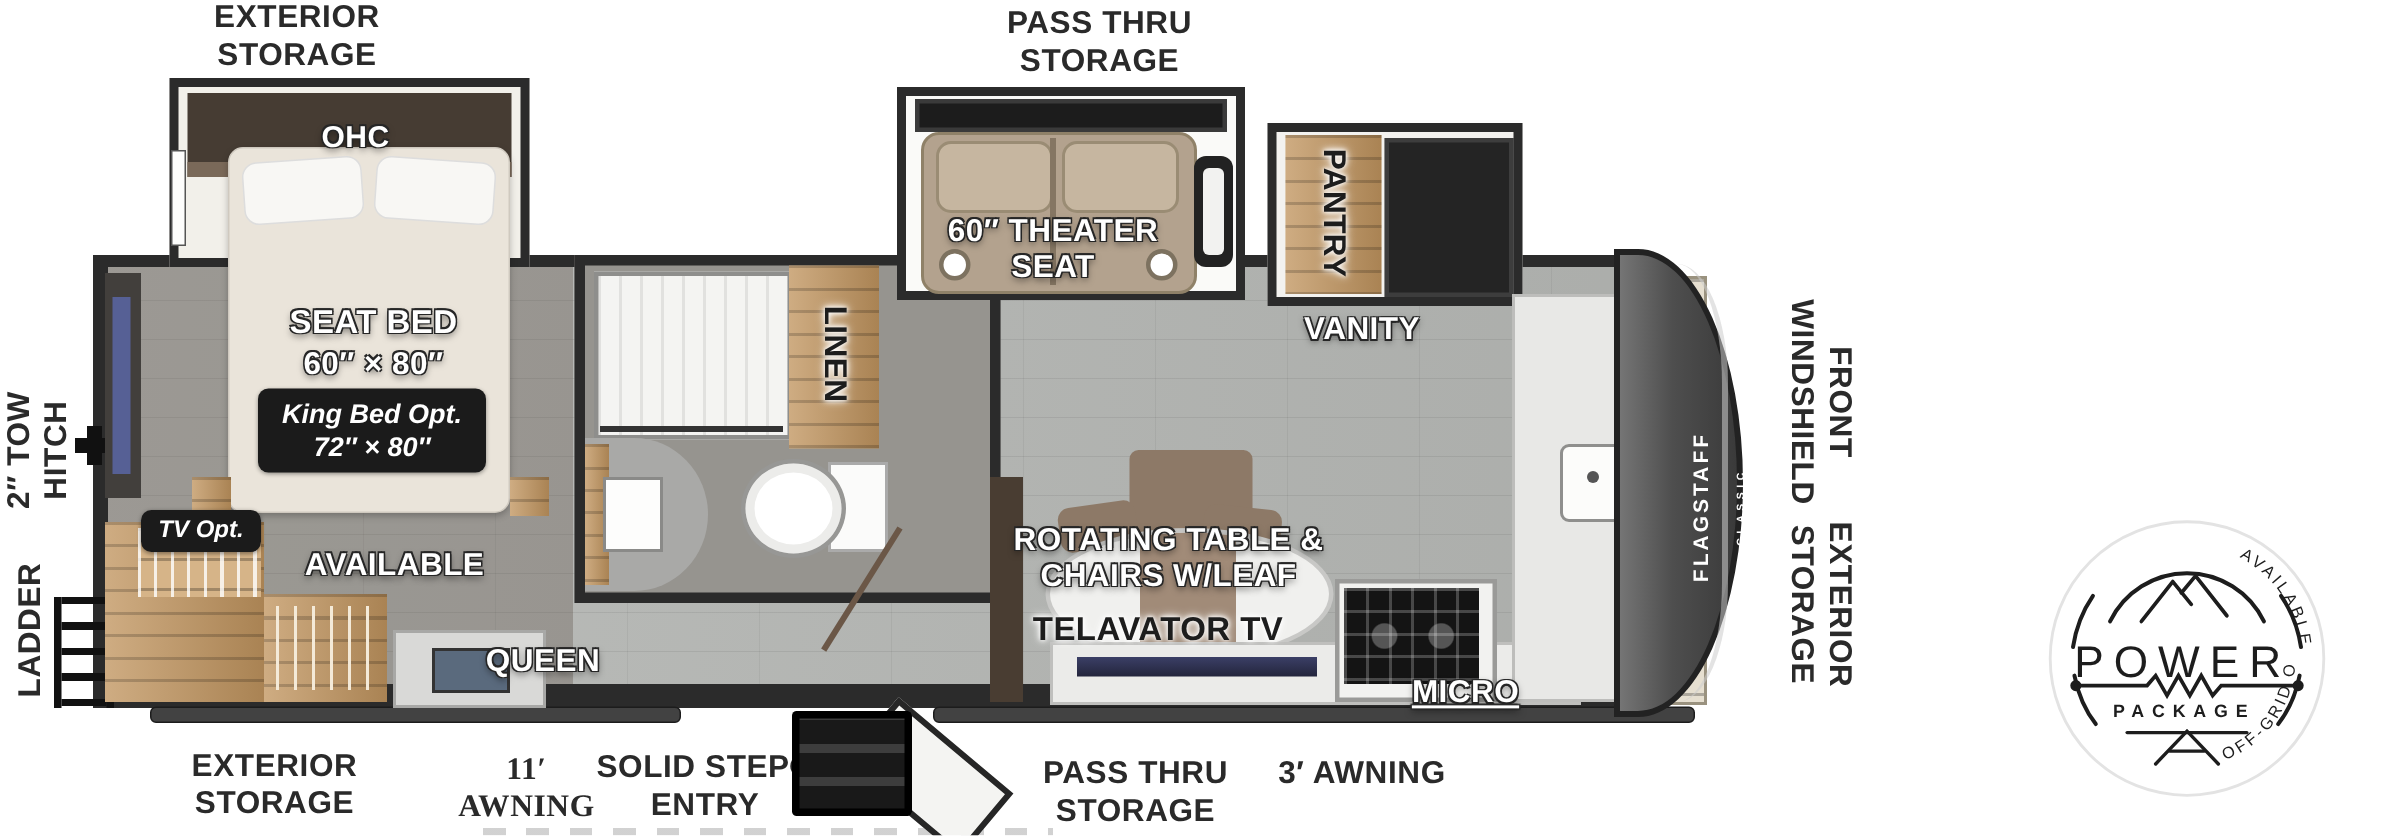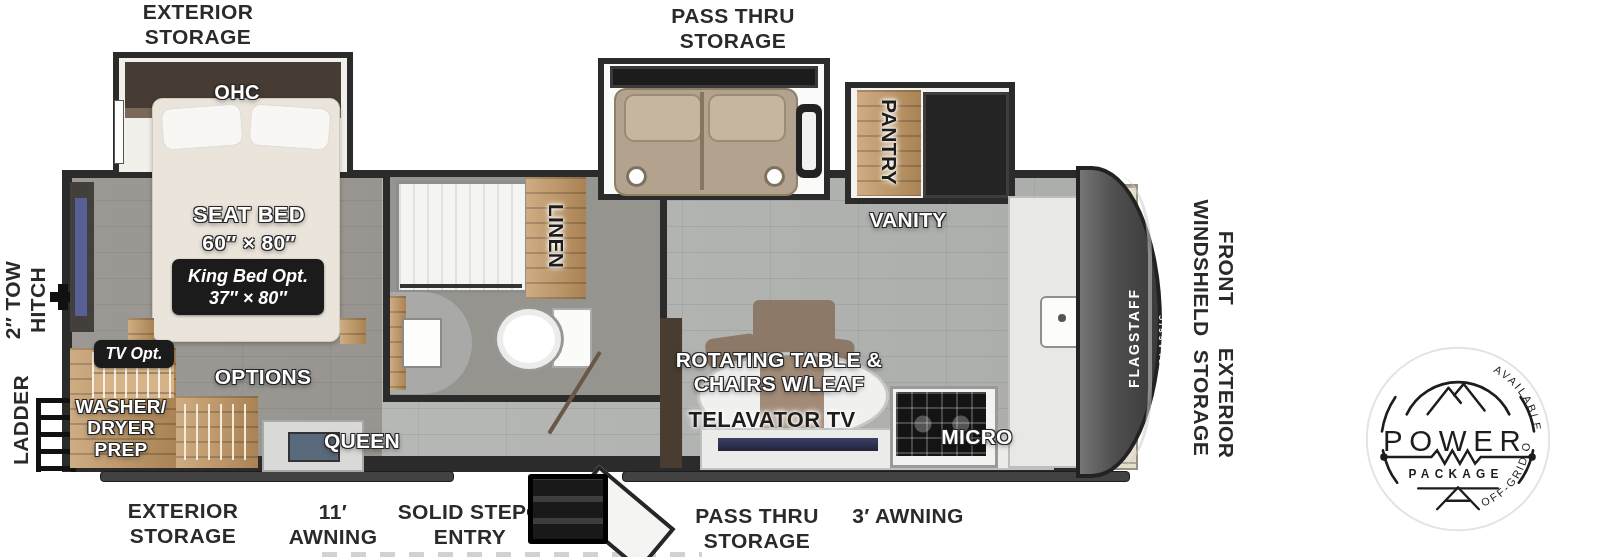--- a/index.html
+++ b/index.html
@@ -42,21 +42,21 @@
 
 <div class="stage">
 
   <div class="lbl-out" style="left:198px;top:0px;">EXTERIOR
 STORAGE</div>
   <div class="lbl-out" style="left:733px;top:4px;">PASS THRU
 STORAGE</div>
 
   <div class="lbl-out" style="left:183px;top:499px;">EXTERIOR
 STORAGE</div>
-  <div class="lbl-out" style="left:333px;top:500px;">11′
+  <div class="lbl-out" style="left:351px;top:500px;font-family:Liberation Serif, serif;">11′
 AWNING</div>
   <div class="lbl-out" style="left:470px;top:500px;">SOLID STEP®
 ENTRY</div>
   <div class="lbl-out" style="left:757px;top:504px;">PASS THRU
 STORAGE</div>
   <div class="lbl-out" style="left:908px;top:504px;">3′ AWNING</div>
 
   <div class="lbl-out outrot-90" style="left:26px;top:300px;width:150px;">2″ TOW
 HITCH</div>
   <div class="lbl-out outrot-90" style="left:21px;top:420px;width:150px;">LADDER</div>
@@ -105,29 +105,26 @@
        background:repeating-linear-gradient(90deg,#f4ead8 0 2px,transparent 2px 12px);"></div>
 
   <div class="abs" style="left:262px;top:420px;width:98px;height:48px;background:#d9d9d7;border:2px solid #a8a8a6;"></div>
   <div class="abs" style="left:288px;top:432px;width:48px;height:26px;background:#5a6a7d;border:2px solid #333;"></div>
 
   <div class="lbl-in" style="left:237px;top:92px;font-size:20px;">OHC</div>
   <div class="lbl-dark" style="left:249px;top:215px;font-size:22px;color:#fff;text-shadow:-1px -1px 0 #262626,1px -1px 0 #262626,-1px 1px 0 #262626,1px 1px 0 #262626,0 2px 5px rgba(0,0,0,.55);">SEAT BED</div>
   <div class="lbl-in" style="left:249px;top:243px;">60″ × 80″</div>
   <div class="optbox" style="left:172px;top:259px;width:152px;height:56px;font-size:18px;">
     <span>King Bed Opt.</span>
-    <span>37″ × 80″</span>
+    <span>72″ × 80″</span>
   </div>
   <div class="optbox" style="left:94px;top:340px;width:80px;height:28px;font-size:16px;">
     <span>TV Opt.</span>
   </div>
-  <div class="lbl-in" style="left:263px;top:377px;">OPTIONS</div>
-  <div class="lbl-in" style="left:121px;top:428px;font-size:19px;">WASHER/
-DRYER
-PREP</div>
+  <div class="lbl-in" style="left:263px;top:377px;">AVAILABLE</div>
   <div class="lbl-in" style="left:362px;top:441px;">QUEEN</div>
 
   <div class="abs" style="left:383px;top:170px;width:284px;height:232px;background:#96948f;border:7px solid #2b2b2b;box-sizing:border-box;"></div>
   <div class="abs" style="left:396px;top:181px;width:126px;height:106px;background:#f4f4f2;border:3px solid #8e8e8c;
        background-image:repeating-linear-gradient(90deg,rgba(0,0,0,.08) 0 2px,transparent 2px 14px);"></div>
   <div class="abs" style="left:400px;top:284px;width:122px;height:4px;background:#333;"></div>
   <div class="abs wood" style="left:526px;top:177px;width:60px;height:122px;"></div>
   <div class="abs" style="left:390px;top:292px;width:82px;height:102px;background:#a9a9a7;border-radius:0 60% 60% 0 / 0 50% 50% 0;"></div>
   <div class="abs wood" style="left:390px;top:296px;width:16px;height:94px;"></div>
   <div class="abs" style="left:402px;top:318px;width:36px;height:46px;background:#fdfdfc;border:2px solid #8a8a88;"></div>
@@ -141,20 +138,22 @@
   <div class="abs" style="left:610px;top:66px;width:208px;height:22px;background:#1c1c1c;
        box-shadow:inset 0 0 0 3px #3a3a3a;"></div>
   <div class="abs" style="left:614px;top:88px;width:180px;height:104px;background:#b3a28e;border-radius:12px;border:2px solid #8f8168;"></div>
   <div class="abs" style="left:624px;top:94px;width:74px;height:44px;background:#c6b6a0;border:2px solid #9a8c74;border-radius:10px;"></div>
   <div class="abs" style="left:708px;top:94px;width:74px;height:44px;background:#c6b6a0;border:2px solid #9a8c74;border-radius:10px;"></div>
   <div class="abs" style="left:700px;top:92px;width:4px;height:98px;background:#857663;"></div>
   <div class="abs" style="left:626px;top:166px;width:15px;height:15px;background:#fff;border:3px solid #7d7260;border-radius:50%;"></div>
   <div class="abs" style="left:764px;top:166px;width:15px;height:15px;background:#fff;border:3px solid #7d7260;border-radius:50%;"></div>
   <div class="abs" style="left:796px;top:104px;width:26px;height:74px;background:#222;border-radius:8px;"></div>
   <div class="abs" style="left:802px;top:112px;width:14px;height:58px;background:#f2f2f0;border-radius:4px;"></div>
+  <div class="lbl-in" style="left:702px;top:166px;">60″ THEATER
+SEAT</div>
 
   <div class="slide" style="left:845px;top:82px;width:170px;height:122px;background:#f3f2ef;"></div>
   <div class="abs wood" style="left:857px;top:90px;width:64px;height:106px;"></div>
   <div class="abs" style="left:923px;top:92px;width:86px;height:106px;background:#242424;box-shadow:inset 0 0 0 3px #3d3d3d;"></div>
   <div class="lbl-dark rot90" style="left:889px;top:142px;">PANTRY</div>
   <div class="lbl-in" style="left:908px;top:220px;">VANITY</div>
 
   <div class="abs" style="left:660px;top:318px;width:22px;height:150px;background:#493d32;"></div>
   <div class="abs" style="left:753px;top:300px;width:82px;height:84px;background:#8d7967;border-radius:6px;"></div>
   <div class="abs" style="left:706px;top:336px;width:52px;height:30px;background:#8d7967;border-radius:8px;transform:rotate(-8deg);"></div>
@@ -172,21 +171,21 @@
 
   <div class="abs" style="left:1008px;top:196px;width:90px;height:268px;background:#e8e8e6;border:2px solid #bdbdbb;"></div>
   <div class="abs" style="left:1040px;top:296px;width:42px;height:48px;background:#fcfcfa;border:2px solid #8f8f8d;border-radius:6px;"></div>
   <div class="abs" style="left:1058px;top:314px;width:8px;height:8px;background:#555;border-radius:50%;"></div>
   <div class="abs" style="left:1106px;top:184px;width:28px;height:282px;background:#e6dfd0;border:2px solid #9a927f;
        background-image:repeating-linear-gradient(180deg,rgba(0,0,0,.25) 0 2px,transparent 2px 92px);"></div>
 
   <div class="lbl-dark" style="left:779px;top:372px;color:#fff;text-shadow:-1px -1px 0 #262626,1px -1px 0 #262626,-1px 1px 0 #262626,1px 1px 0 #262626,0 2px 5px rgba(0,0,0,.55);">ROTATING TABLE &amp;
 CHAIRS W/LEAF</div>
   <div class="lbl-dark" style="left:772px;top:420px;font-size:22px;">TELAVATOR TV</div>
-  <div class="lbl-in" style="left:977px;top:437px;">MICRO</div>
+  <div class="lbl-in" style="left:977px;top:462px;text-decoration:underline;">MICRO</div>
   <div class="lbl-in rot90" style="left:1121px;top:333px;font-size:19px;">OHC</div>
 
   <div class="abs" style="left:1076px;top:166px;width:86px;height:312px;border:4px solid #222;box-sizing:border-box;
        border-radius:0 70px 70px 0 / 0 156px 156px 0;
        background:linear-gradient(90deg,#757575,#4e4e4e 45%,#3a3a3a);">
     <div class="abs" style="right:6px;top:6px;bottom:6px;width:30px;border-right:4px solid #cdcdcd;opacity:.55;
          border-radius:0 60px 60px 0 / 0 140px 140px 0;"></div>
   </div>
   <div class="lbl-in rot-90" style="left:1146px;top:338px;font-size:14px;letter-spacing:2px;text-shadow:none;width:160px;">
     <div>FLAGSTAFF</div>

